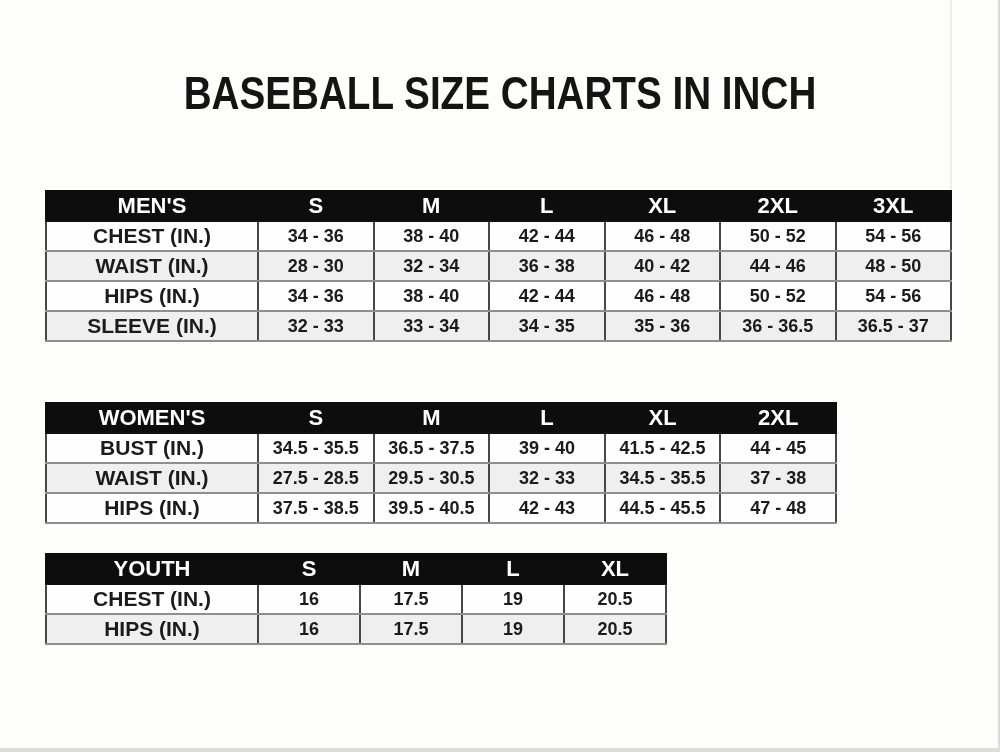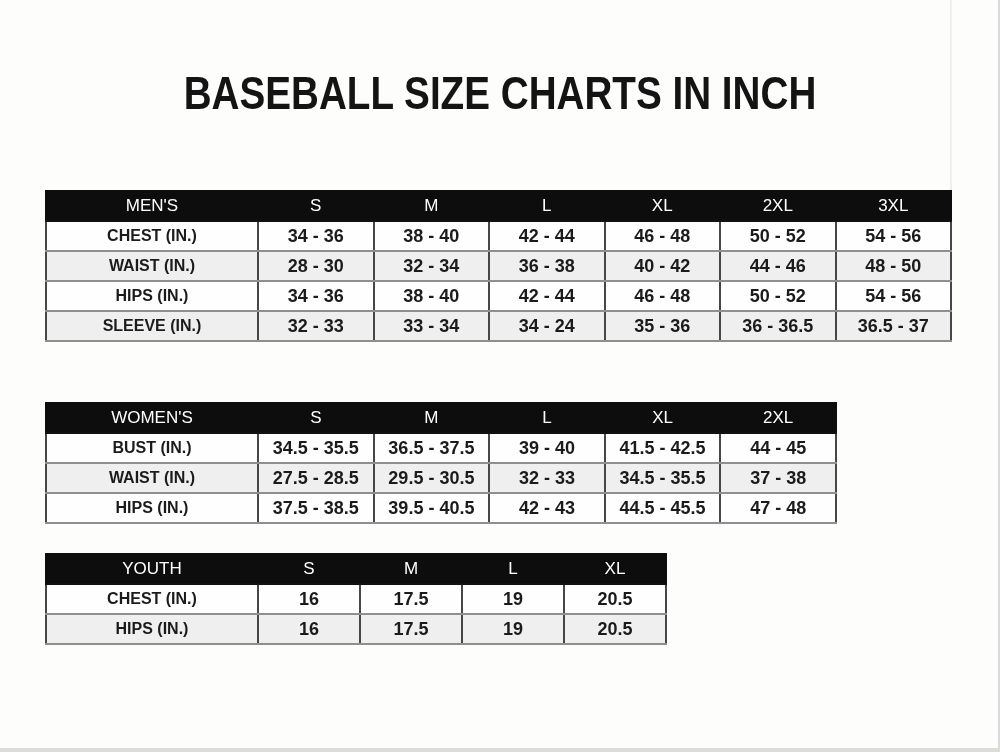--- a/index.html
+++ b/index.html
@@ -40,37 +40,37 @@
     height: 28px;
     padding: 0 2px;
     text-align: center;
     vertical-align: middle;
     white-space: nowrap;
     overflow: hidden;
   }
   table.size-table thead th {
     background: var(--header-bg, #0d0d0d);
     color: var(--header-text, #ffffff);
-    font-size: 17px;
-    font-weight: 400;
+    font-size: 22px;
+    font-weight: 700;
     border: 2px solid var(--header-bg, #0d0d0d);
     border-bottom: 2px solid #111111;
   }
   table.size-table tbody td {
     color: var(--body-text, #1b1b1b);
     font-weight: 800;
     font-size: 18px;
     border-left: 2px solid #474747;
     border-right: 2px solid #474747;
     border-top: 2px solid #8f8f8f;
     border-bottom: 2px solid #8f8f8f;
     background: #fefefe;
   }
   table.size-table tbody td.row-label {
-    font-size: 16px;
+    font-size: 21px;
     letter-spacing: 0px;
   }
   table.size-table tbody tr.alt td {
     background: var(--row-alt, #f0efef);
   }
   
   .edge-right {
     position: absolute; top: 0; right: 0;
     width: 2px; height: 752px;
     background: #c9c9c9; opacity: 0.65;
@@ -138,21 +138,21 @@
           <td>38 - 40</td>
           <td>42 - 44</td>
           <td>46 - 48</td>
           <td>50 - 52</td>
           <td>54 - 56</td>
         </tr>
         <tr class="alt">
           <td class="row-label">SLEEVE (IN.)</td>
           <td>32 - 33</td>
           <td>33 - 34</td>
-          <td>34 - 24</td>
+          <td>34 - 35</td>
           <td>35 - 36</td>
           <td>36 - 36.5</td>
           <td>36.5 - 37</td>
         </tr>
       </tbody>
     </table>
   </div>
 
 <div class="table-wrap table-women">
     <table class="size-table">

